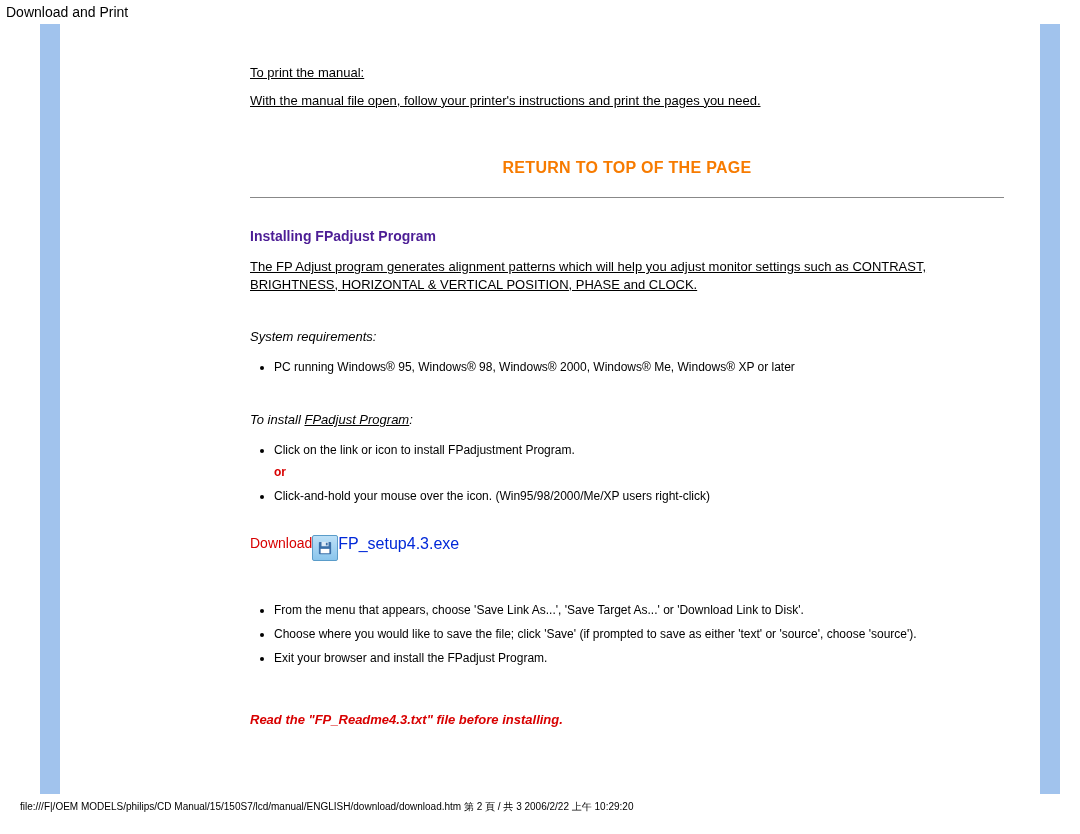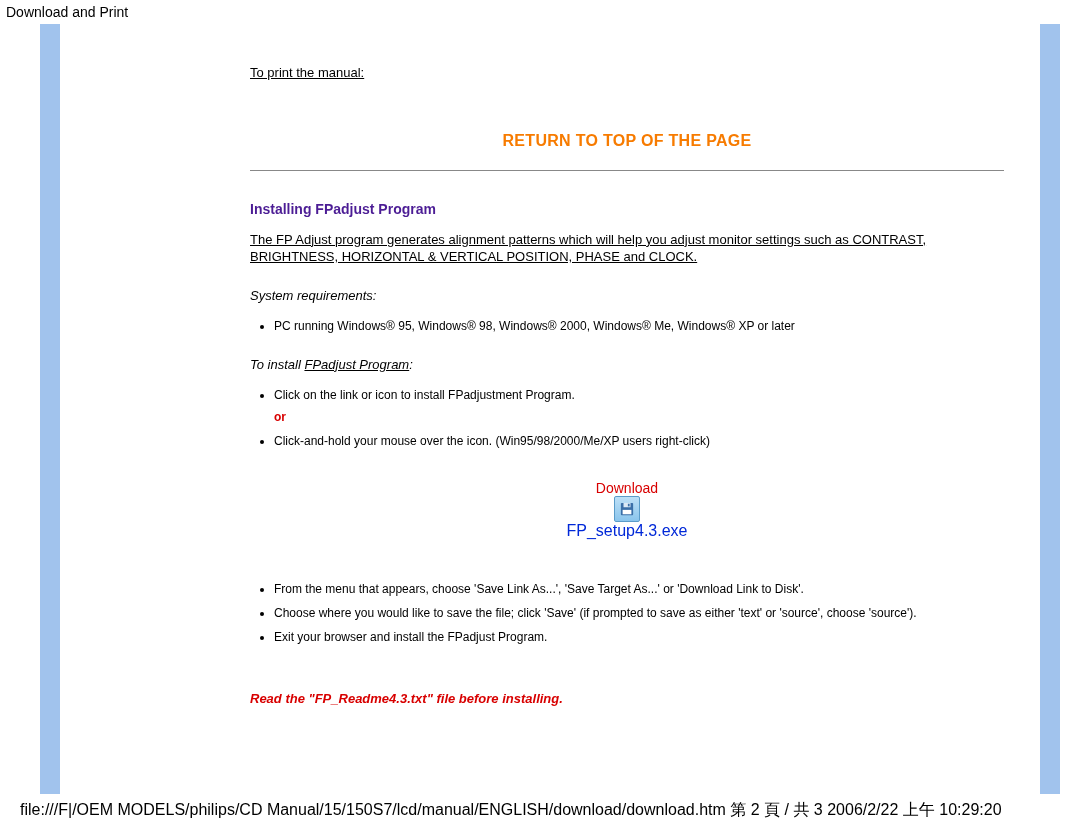--- a/index.html
+++ b/index.html
@@ -46,32 +46,30 @@
     margin: 18px 0 30px 0;
   }
   .section-title {
     color: #4c1d95;
     font-weight: bold;
     font-size: 14px;
     margin: 22px 0 14px 0;
   }
   .subhead {
     font-style: italic;
-    margin: 22px 0 14px 0;
+    margin: 36px 0 14px 0;
   }
   .subhead .blue-link { color: #000000; font-style: italic; }
   ul { margin: 8px 0 8px 24px; padding: 0; }
   li { margin: 6px 0; font-size: 12px; line-height: 1.5; }
   .or { color: #d80000; font-weight: bold; font-size: 12px; display: block; margin: 4px 0; }
   .download-row {
     display: flex;
-    align-items: center;
     gap: 0;
     margin: 30px 0 40px 0;
-    flex-direction: column;
   }
   .download-label {
     color: #d80000;
     font-weight: normal;
     font-size: 14px;
   }
   .download-icon {
     width: 26px;
     height: 26px;
     background: linear-gradient(#bde0f7, #8ac5ec);
@@ -84,35 +82,36 @@
   .download-icon svg { width: 14px; height: 14px; }
   .download-link { color: #0028d8; font-size: 16px; text-decoration: none; }
   .readme {
     color: #d80000;
     font-weight: bold;
     font-style: italic;
     font-size: 13px;
     margin-top: 45px;
   }
   .footer-path {
-    font-size: 16px;
+    font-size: 10px;
     padding: 6px 20px 12px 20px;
     color: #000;
   }
 </style>
 </head>
 <body>
 
 <div class="top-label">Download and Print</div>
 
 <div class="page-wrap">
   <div class="outer">
     <div class="content">
 
       <p>To print the manual:</p>
+      <p>With the manual file open, follow your printer's instructions and print the pages you need.</p>
 
       <div class="return-top">
         <a href="#">RETURN TO TOP OF THE PAGE</a>
       </div>
 
       <hr class="hr">
 
       <div class="section-title">Installing FPadjust Program</div>
 
       <p>The FP Adjust program generates alignment patterns which will help you adjust monitor settings such as CONTRAST, BRIGHTNESS, HORIZONTAL &amp; VERTICAL POSITION, PHASE and CLOCK.</p>

